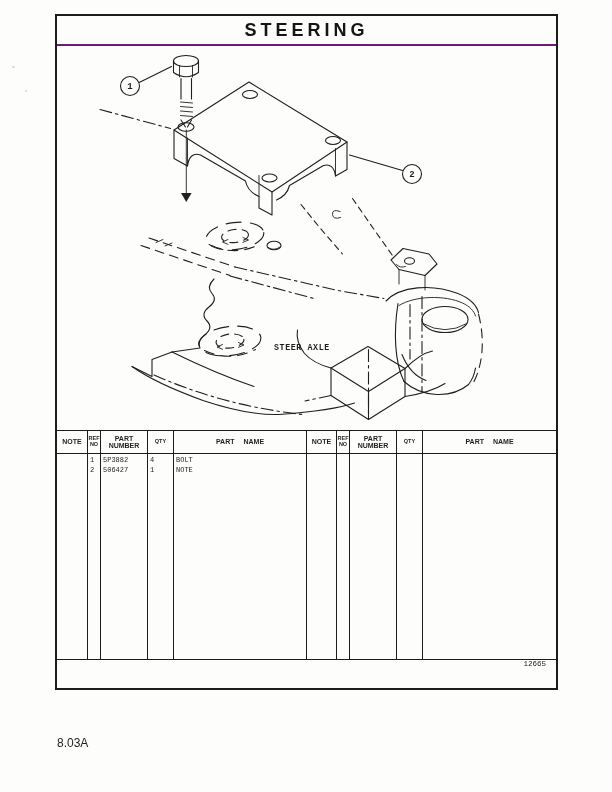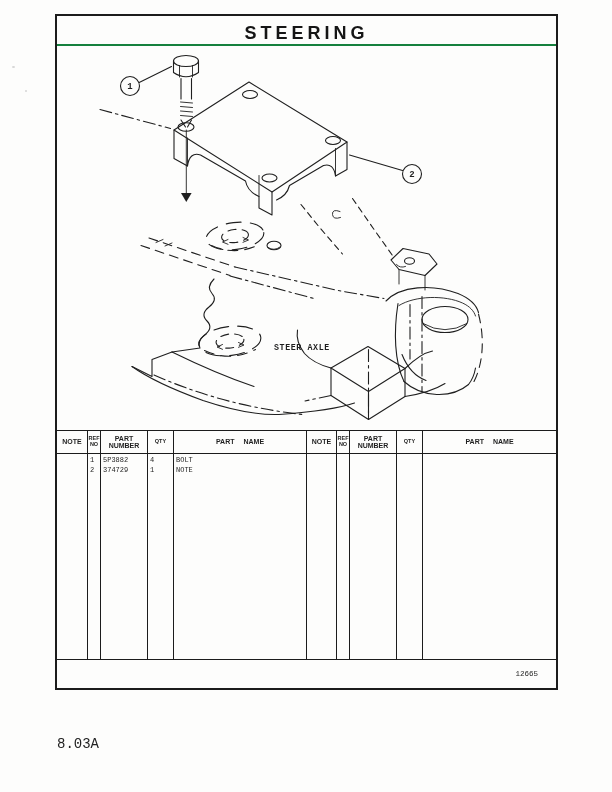--- a/index.html
+++ b/index.html
@@ -1,39 +1,39 @@
 <!DOCTYPE html>
 <html><head>
 <meta charset="utf-8">
 <style>
   html,body{margin:0;padding:0;}
   body{background:#e8e8e8;font-family:"Liberation Sans",sans-serif;}
   .page{position:relative;width:612px;height:792px;background:#fdfdfc;margin:0 auto;overflow:hidden;color:#1f1f1f;}
   .scan-dot{position:absolute;background:#9a9a9a;border-radius:50%;opacity:.4;}
 
   .frame{position:absolute;left:55px;top:14px;width:503px;height:676px;border:2px solid #1c1c1c;box-sizing:border-box;display:flex;flex-direction:column;background:#fdfdfc;}
-  .title-band{height:28px;border-bottom:2px solid #15803d;display:flex;align-items:flex-end;justify-content:center;}
+  .title-band{height:28px;border-bottom:2px solid #701a75;display:flex;align-items:center;justify-content:center;}
   .title-band h1{margin:0;font-size:18px;font-weight:bold;letter-spacing:4px;color:#151515;}
 
   .diagram-area{position:relative;height:384px;}
   .diagram-area svg{position:absolute;left:0;top:0;}
 
   .parts-table{border-top:1.5px solid #1c1c1c;display:grid;grid-template-columns:30px 13px 47px 26px 133px 30px 13px 47px 26px 134px;}
   .hd{border-bottom:1.5px solid #1c1c1c;height:23px;box-sizing:border-box;display:flex;align-items:center;justify-content:center;text-align:center;font-weight:bold;font-size:7px;line-height:1.05;padding:0 1px;}
   .hd.small{font-size:5.5px;}
   .hd.wide{word-spacing:7px;}
   .bd{height:206px;box-sizing:border-box;font-family:"Liberation Mono","DejaVu Sans Mono",monospace;font-size:7px;line-height:9.5px;white-space:pre-line;padding:2px 0 0 2px;}
   .parts-table > div{border-left:1px solid #1c1c1c;}
   .parts-table > div.first{border-left:none;}
   .bd{border-bottom:1.5px solid #1c1c1c;}
 
-  .bottom-band{flex:1;display:flex;align-items:center;justify-content:flex-end;padding-right:18px;font-family:"Liberation Mono","DejaVu Sans Mono",monospace;font-size:7.5px;}
+  .bottom-band{flex:1;display:flex;align-items:flex-start;justify-content:flex-end;padding-right:10px;font-family:"Liberation Mono","DejaVu Sans Mono",monospace;font-size:7.5px;}
 
   .caption{position:absolute;left:55px;top:694px;width:503px;text-align:center;font-family:"Liberation Mono","DejaVu Sans Mono",monospace;font-size:10.5px;letter-spacing:.3px;color:#222;}
-  .page-code{position:absolute;left:57px;top:736px;font-family:Liberation Mono, monospace;font-size:14px;color:#222;}
+  .page-code{position:absolute;left:57px;top:736px;font-family:Liberation Sans, sans-serif;font-size:12px;color:#222;}
 
   svg *{vector-effect:non-scaling-stroke;}
   .ln{fill:none;stroke:#1f1f1f;stroke-width:1.1;stroke-linecap:round;stroke-linejoin:round;}
   .thin{stroke-width:.9;}
   .dash{stroke-dasharray:6 4.5;}
   .dashlong{stroke-dasharray:9 6;}
   .cdash{stroke-dasharray:12 4 2.5 4;}
   .bossdash{stroke-dasharray:15 9;}
   .bossdash2{stroke-dasharray:8 6;}
   .arcdash{stroke-dasharray:10 7;}
@@ -173,21 +173,21 @@
       <div class="hd small">REF NO</div>
       <div class="hd">PART NUMBER</div>
       <div class="hd small">QTY</div>
       <div class="hd wide">PART NAME</div>
 
       <div class="bd first">
 </div>
       <div class="bd">1
 2</div>
       <div class="bd">5P3882
-374729</div>
+506427</div>
       <div class="bd">4
 1</div>
       <div class="bd">BOLT
 NOTE</div>
       <div class="bd"></div>
       <div class="bd"></div>
       <div class="bd"></div>
       <div class="bd"></div>
       <div class="bd"></div>
     </div>

